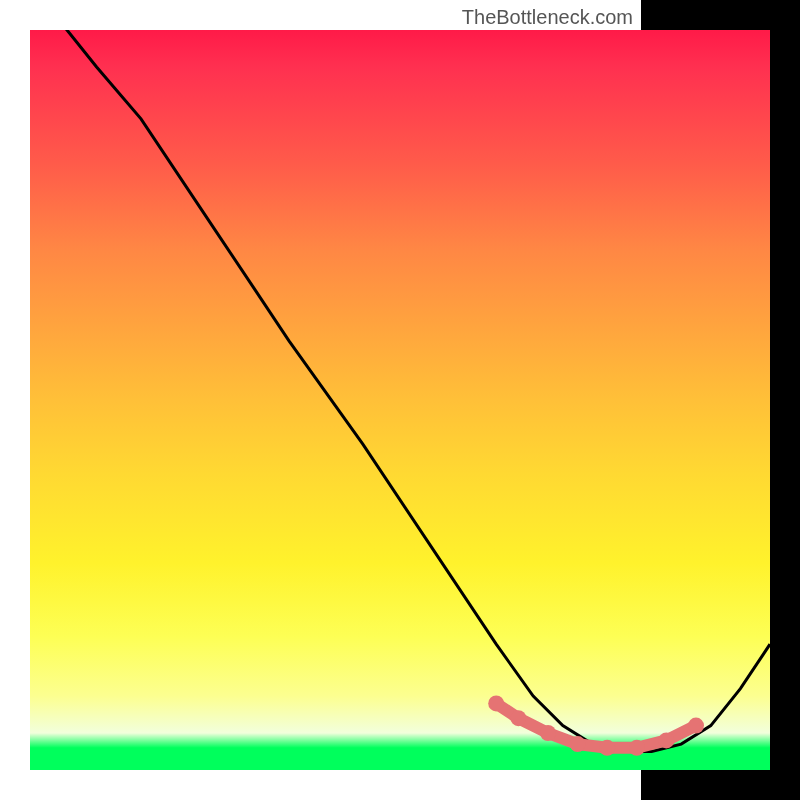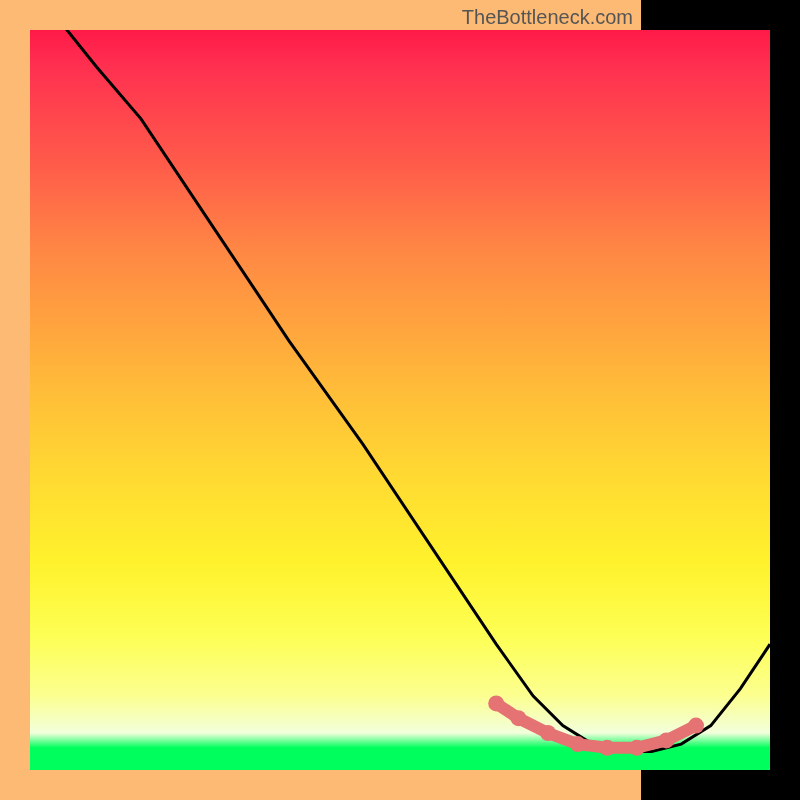--- a/index.html
+++ b/index.html
@@ -7,21 +7,21 @@
     width: 800px;
     height: 800px;
     background: #000;
     overflow: hidden;
     font-family: Arial, sans-serif;
   }
   .container {
     position: relative;
     width: 641px;
     height: 800px;
-    background: #fdba74;
+    background: #ffffff;
   }
   .watermark {
     position: absolute;
     top: 6px;
     right: 8px;
     color: #555;
     font-size: 20px;
     font-weight: 500;
     z-index: 10;
   }

